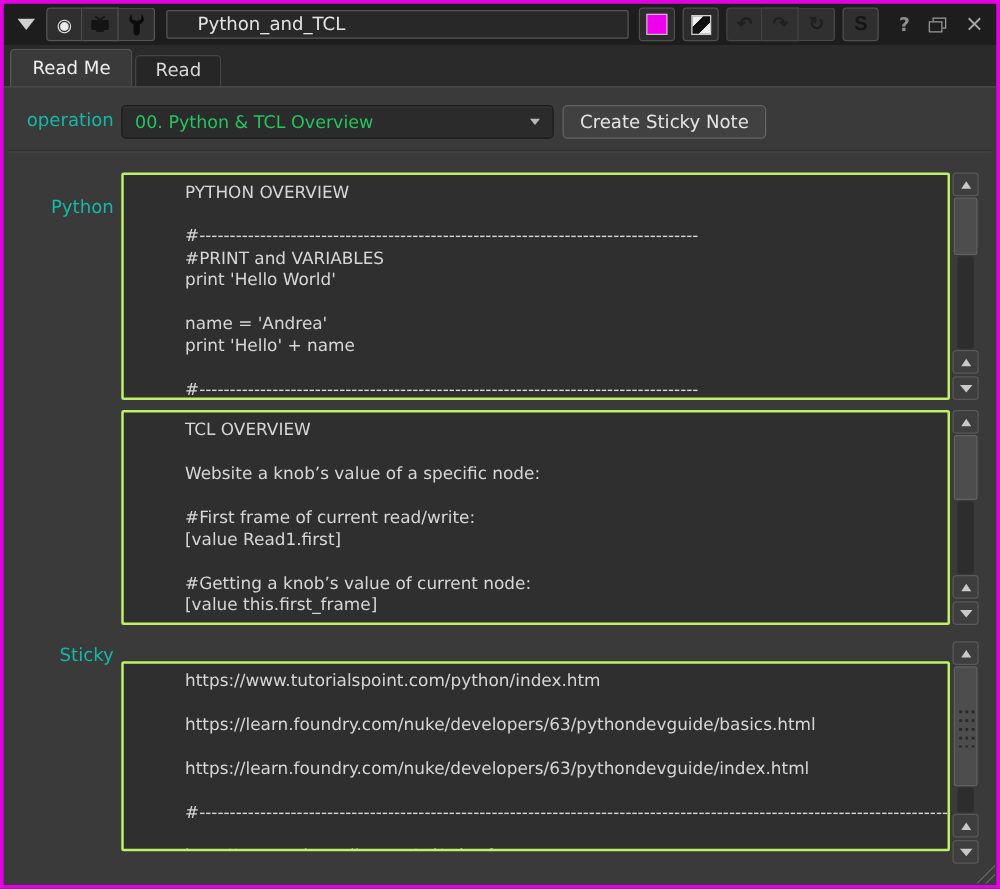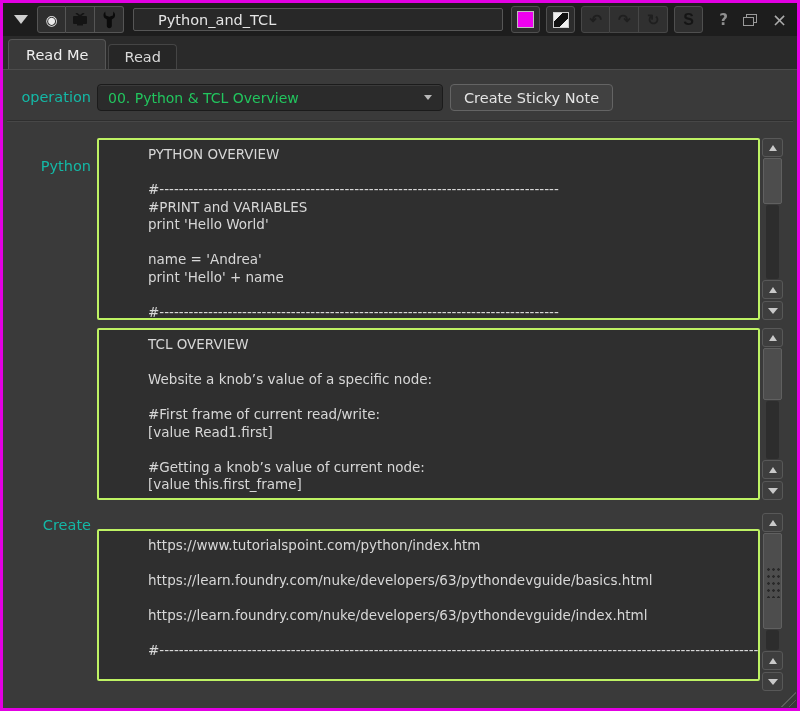--- a/index.html
+++ b/index.html
@@ -239,21 +239,21 @@
       <div class="sb-thumb" style="height:52px;"></div>
       <div class="sb-track"></div>
       <button class="sb-btn">
           <span class="tri-up"></span>
         </button>
       <button class="sb-btn">
           <span class="tri-down sb"></span>
         </button>
     </div>
 
-    <div class="label f-label" style="top:447px;">Create</div>
+    <div class="label f-label" style="top:447px;">Sticky</div>
     <div class="field" style="top:459px; height:152px;">
       <div class="field-text">https://www.tutorialspoint.com/python/index.htm
 
 https://learn.foundry.com/nuke/developers/63/pythondevguide/basics.html
 
 https://learn.foundry.com/nuke/developers/63/pythondevguide/index.html
 
 #------------------------------------------------------------------------------------------------------------------------------------------
 
 http://www.nukepedia.com/tcl/tcl-reference</div>

